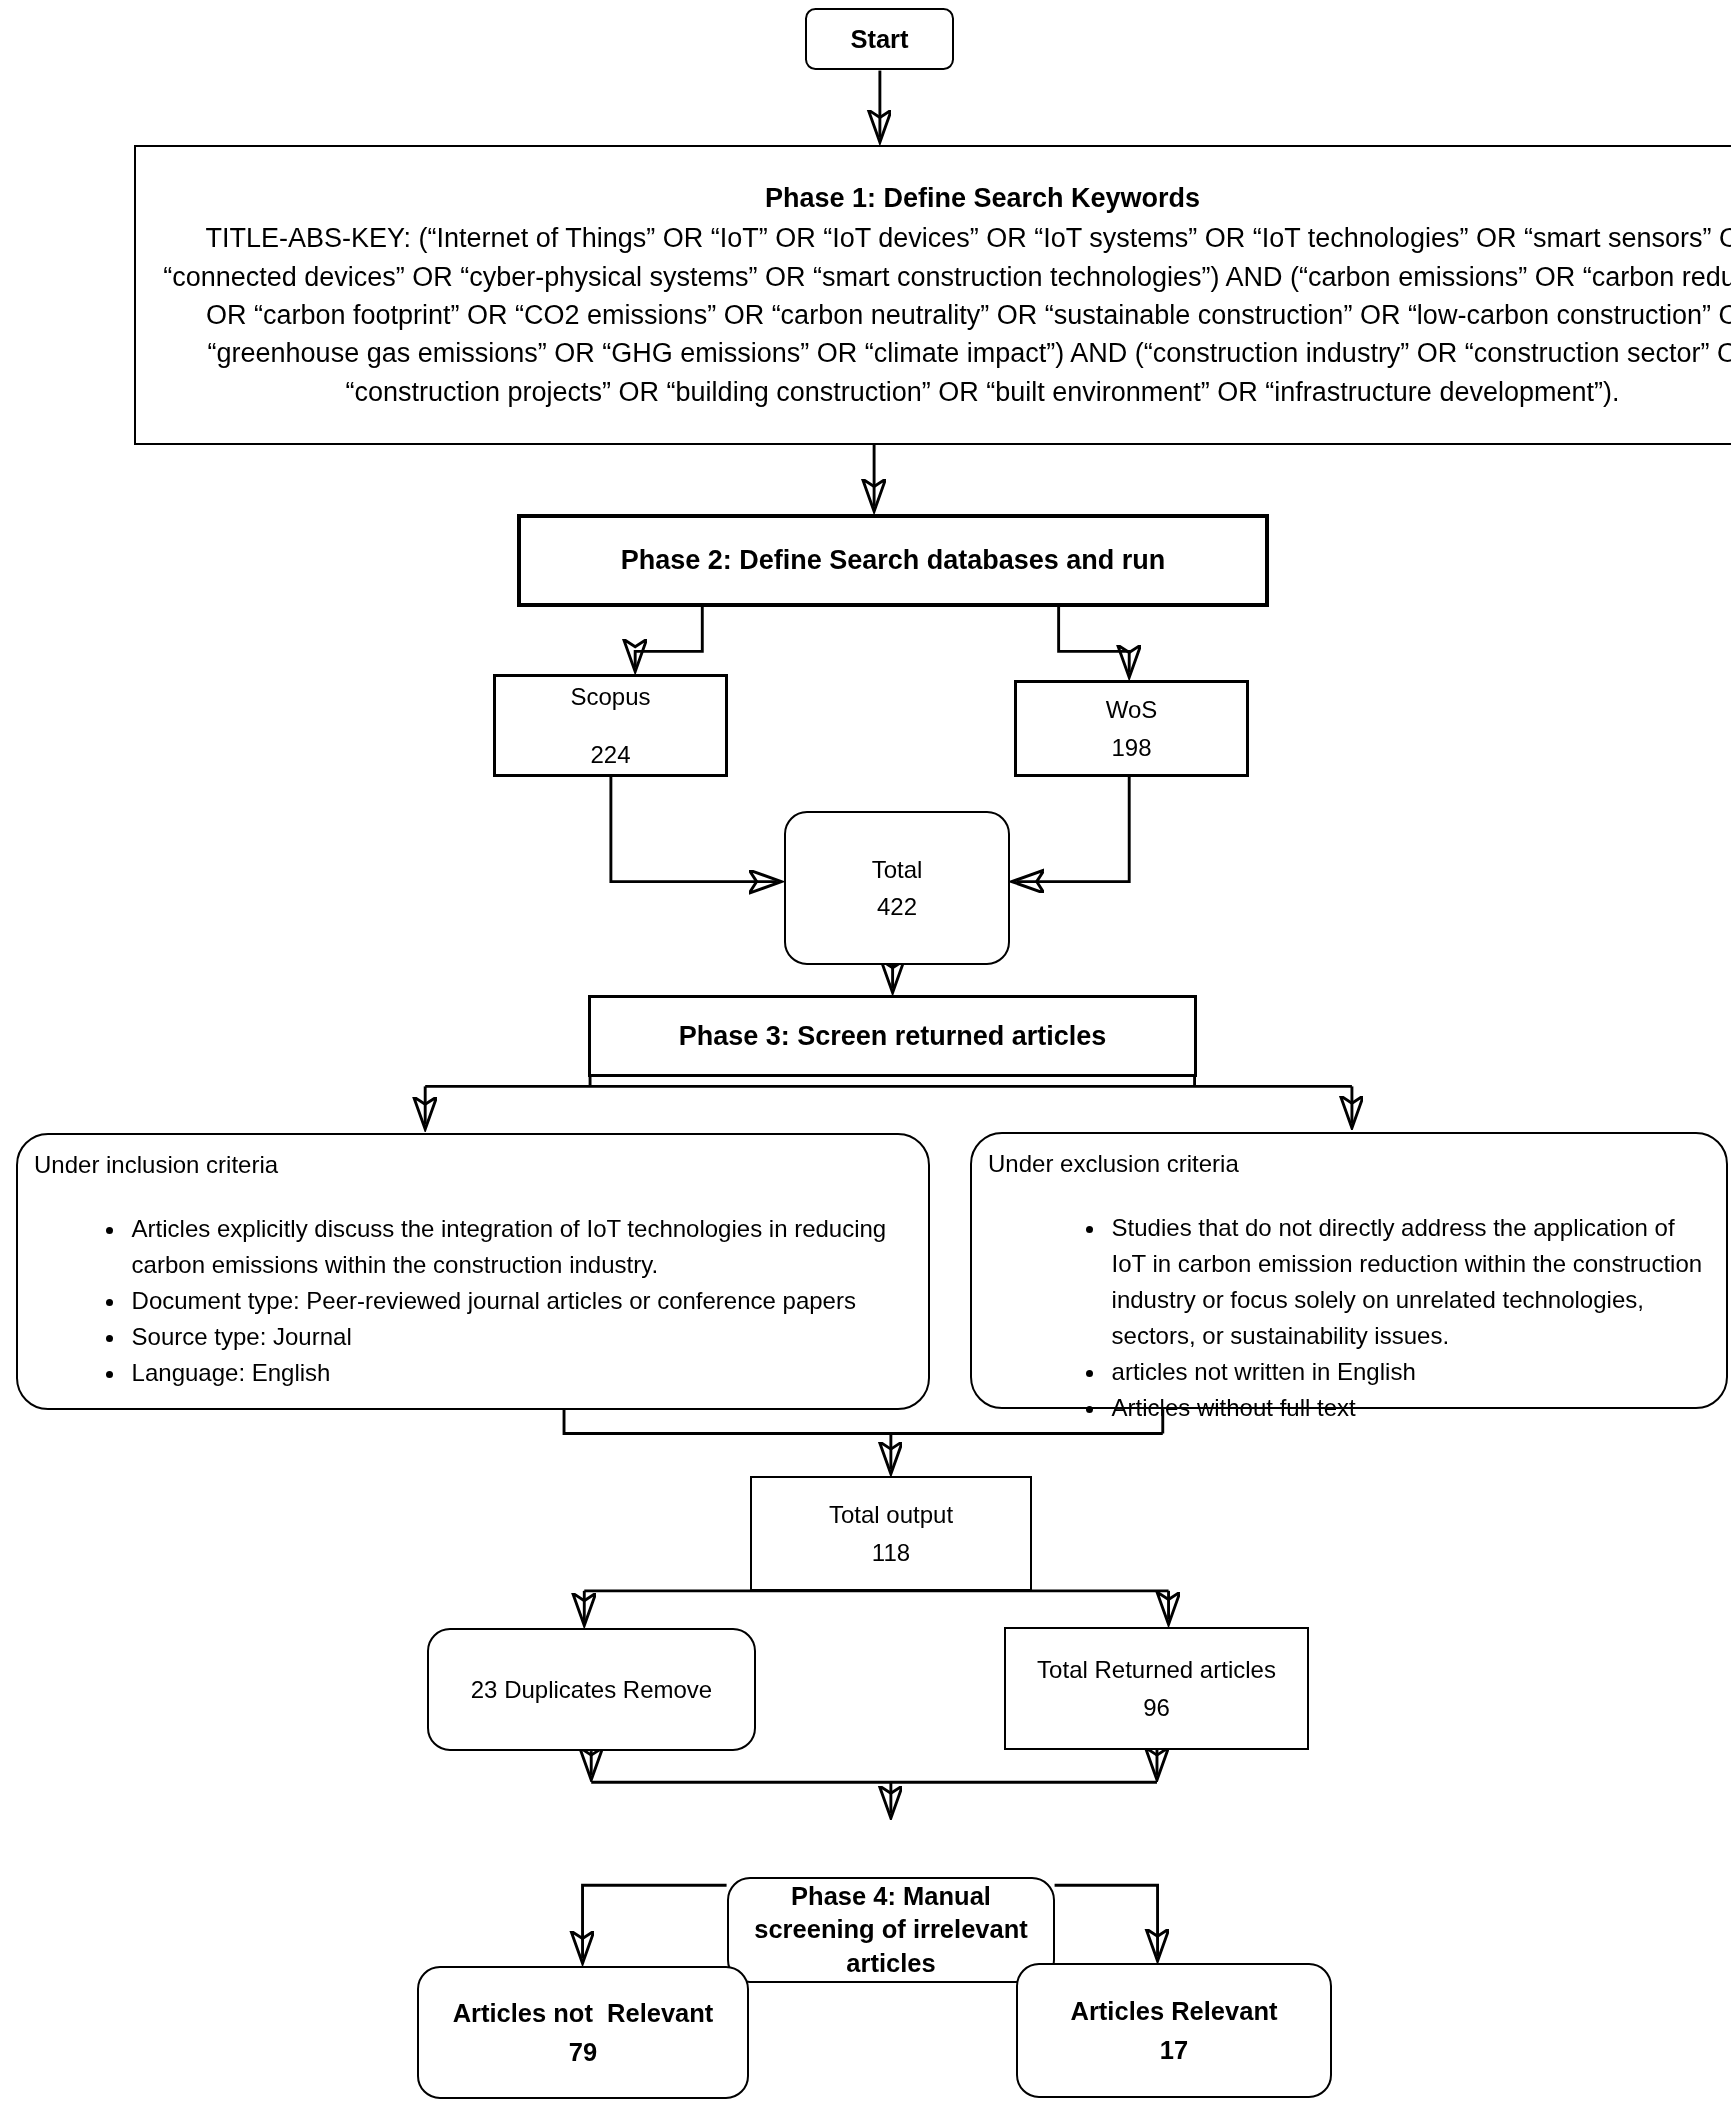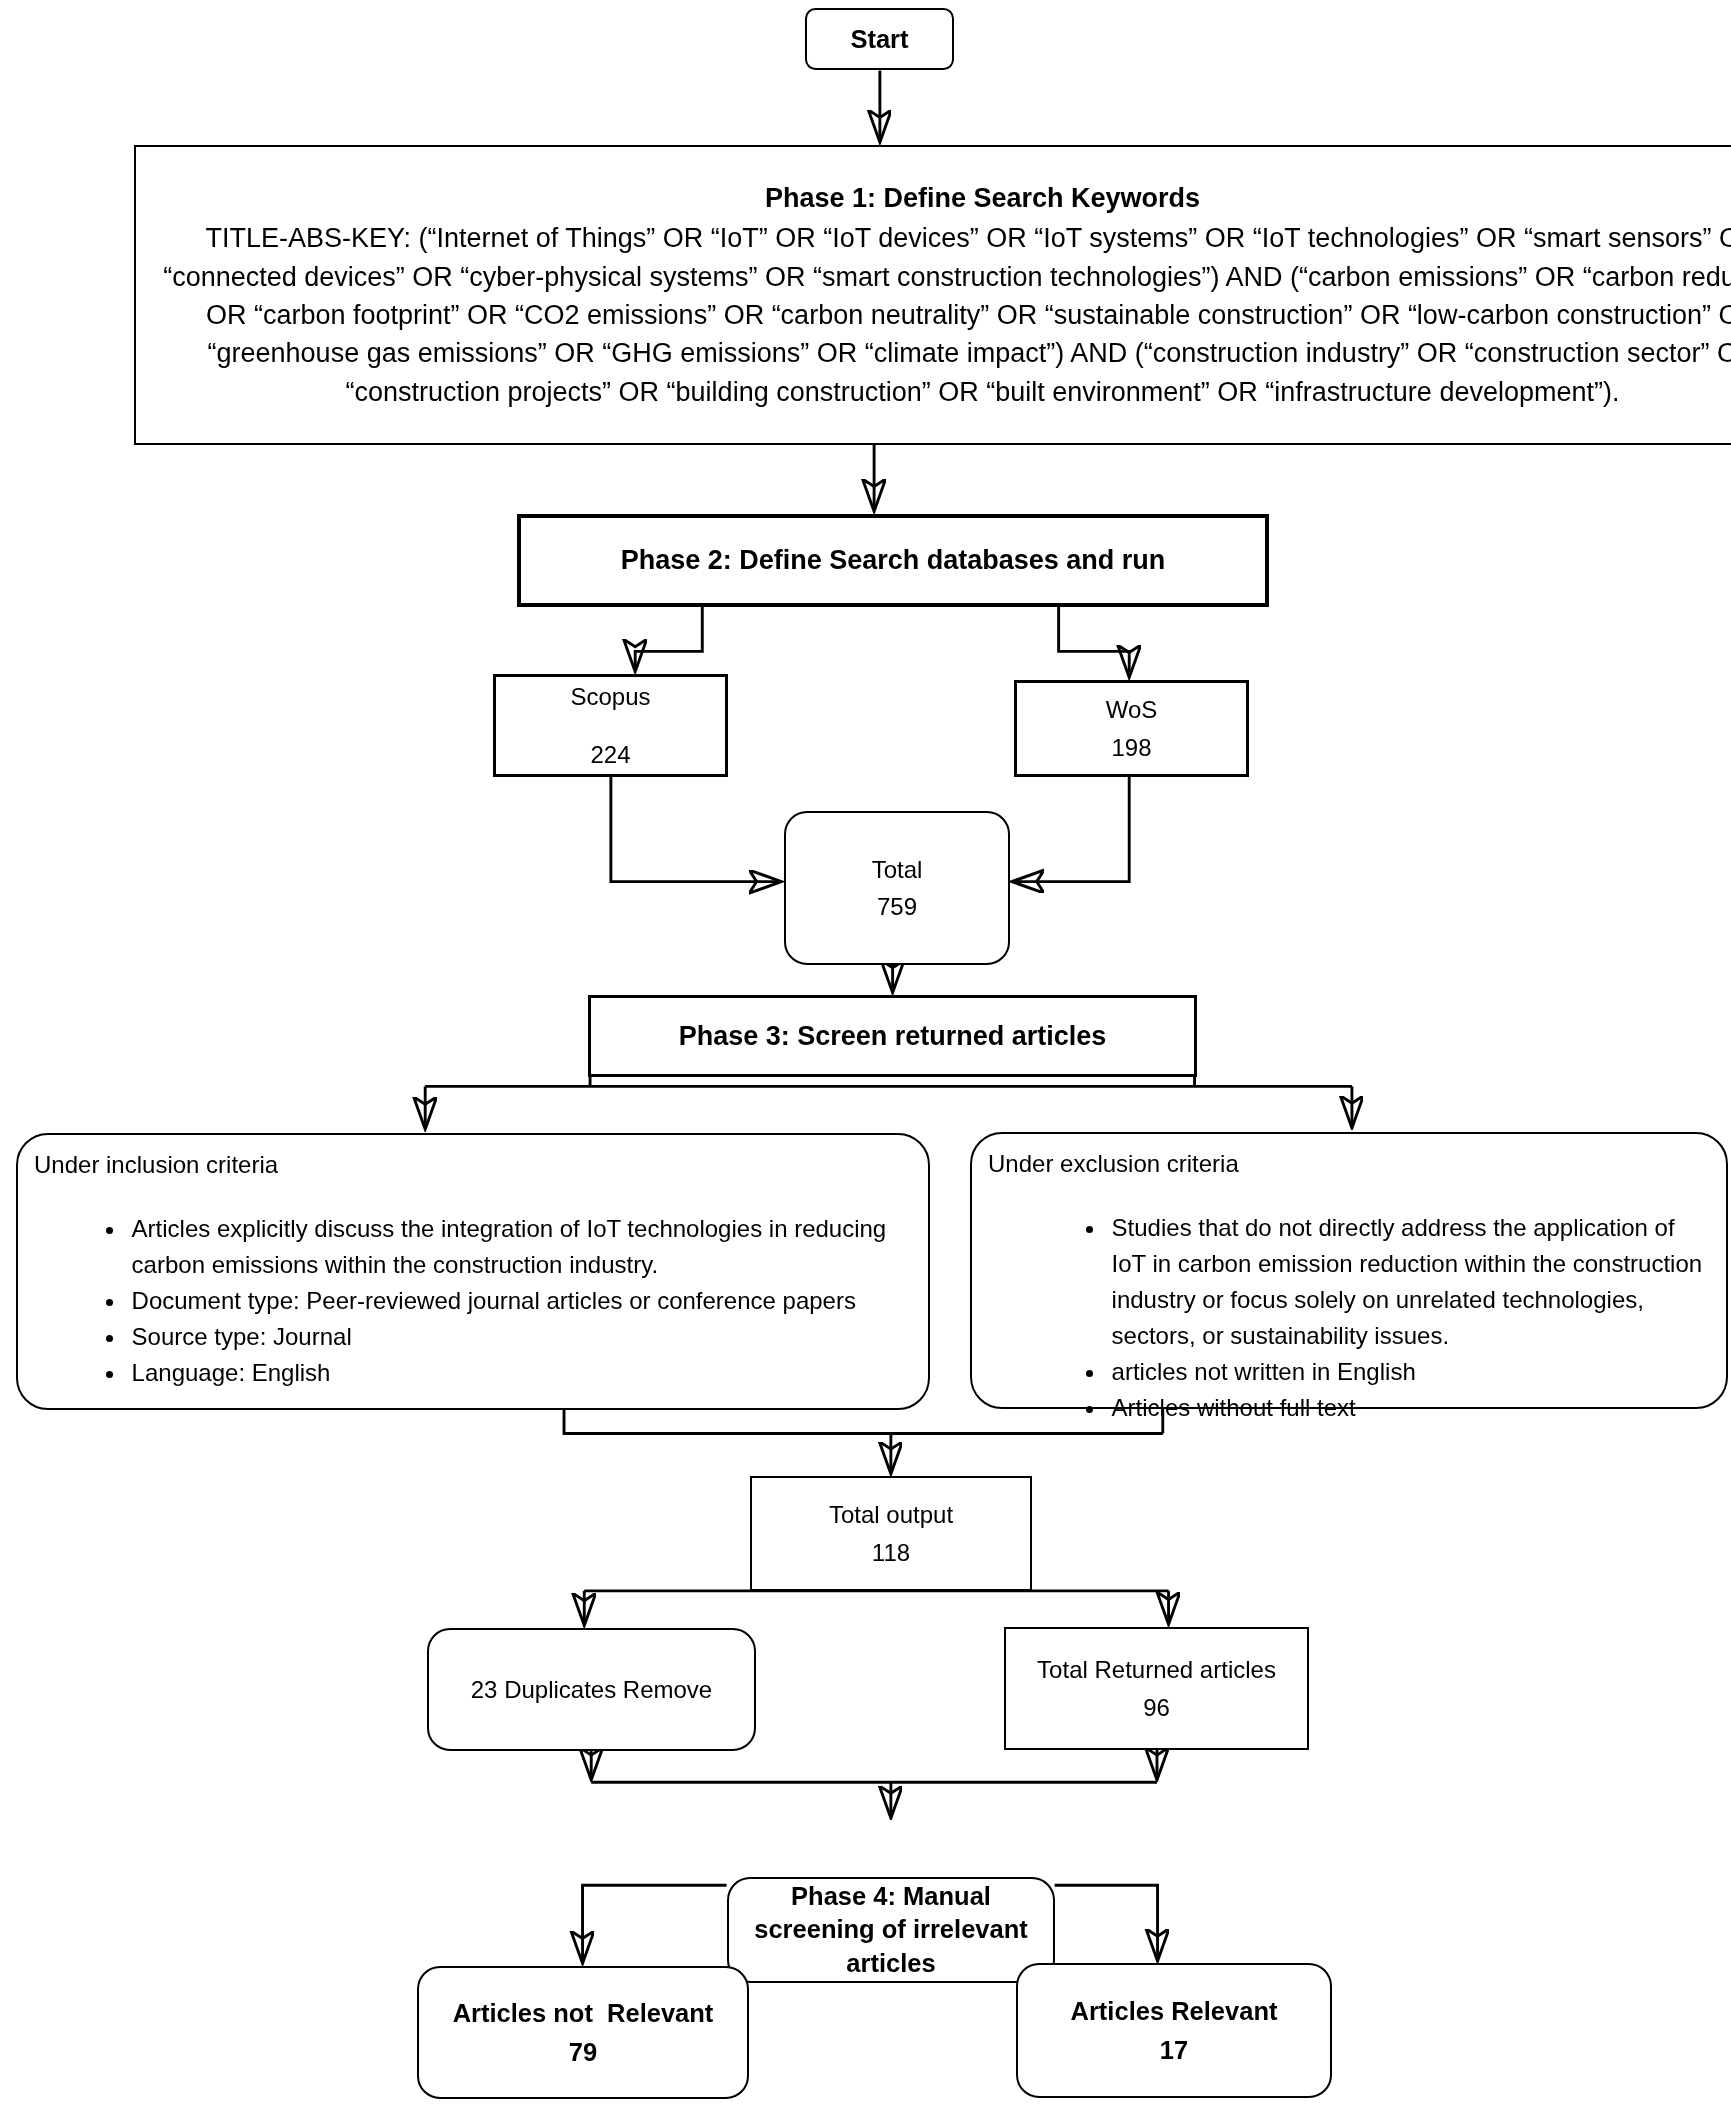--- a/index.html
+++ b/index.html
@@ -107,21 +107,21 @@
     <div>224</div>
   </div>
 
   <div class="node" id="n-wos">
     <div>WoS</div>
     <div>198</div>
   </div>
 
   <div class="node rounded" id="n-total">
     <div>Total</div>
-    <div>759</div>
+    <div>422</div>
   </div>
 
   <div class="node bold" id="n-phase3">
     <span>Phase 3: Screen returned articles</span>
   </div>
 
   <div class="node rounded-lg" id="n-inclusion">
     <div>Under inclusion criteria</div>
     <ul class="bullets">
       <li>Articles explicitly discuss the integration of IoT technologies in reducing carbon emissions within the construction industry.</li>

